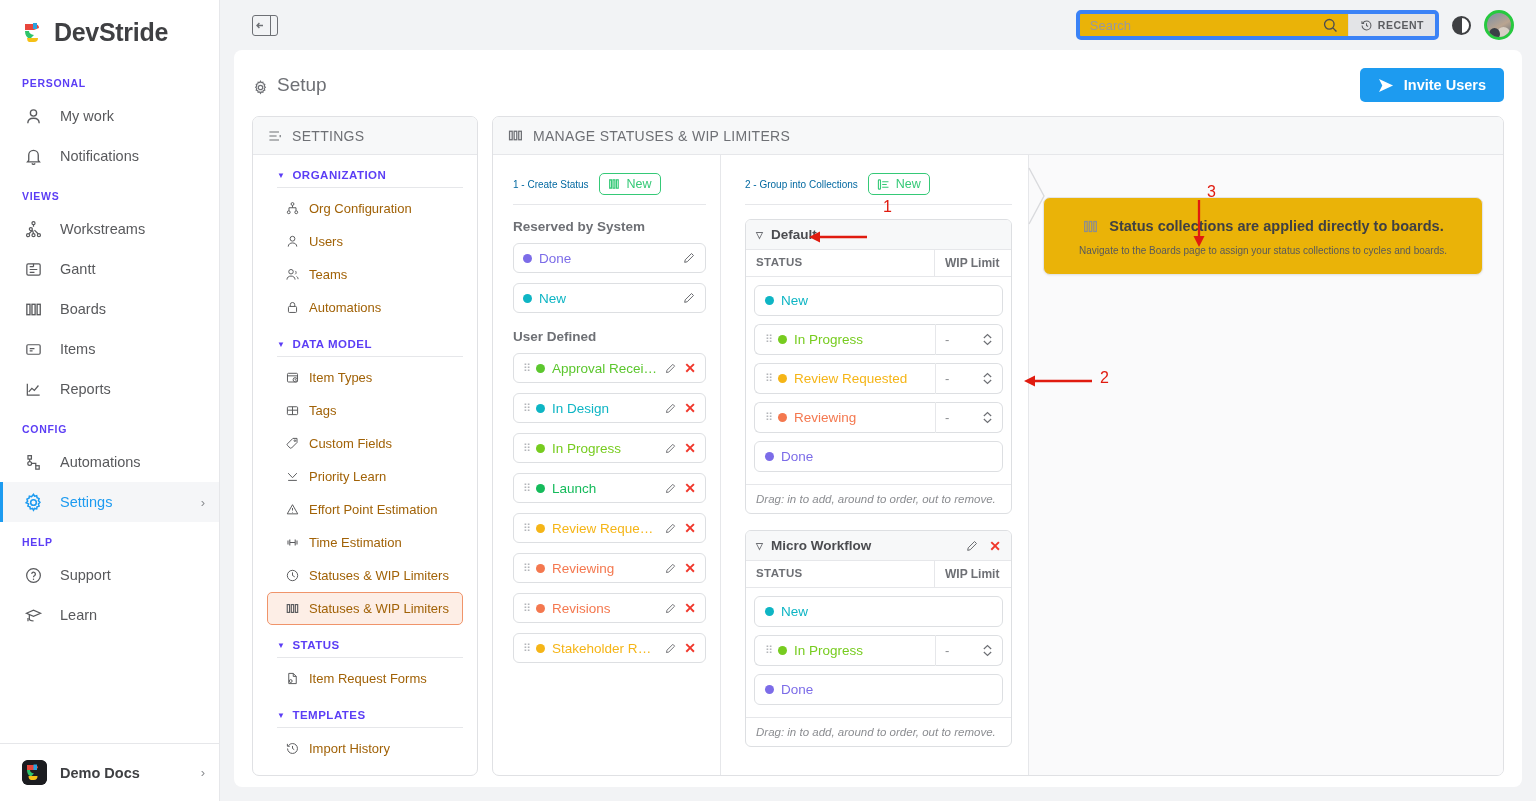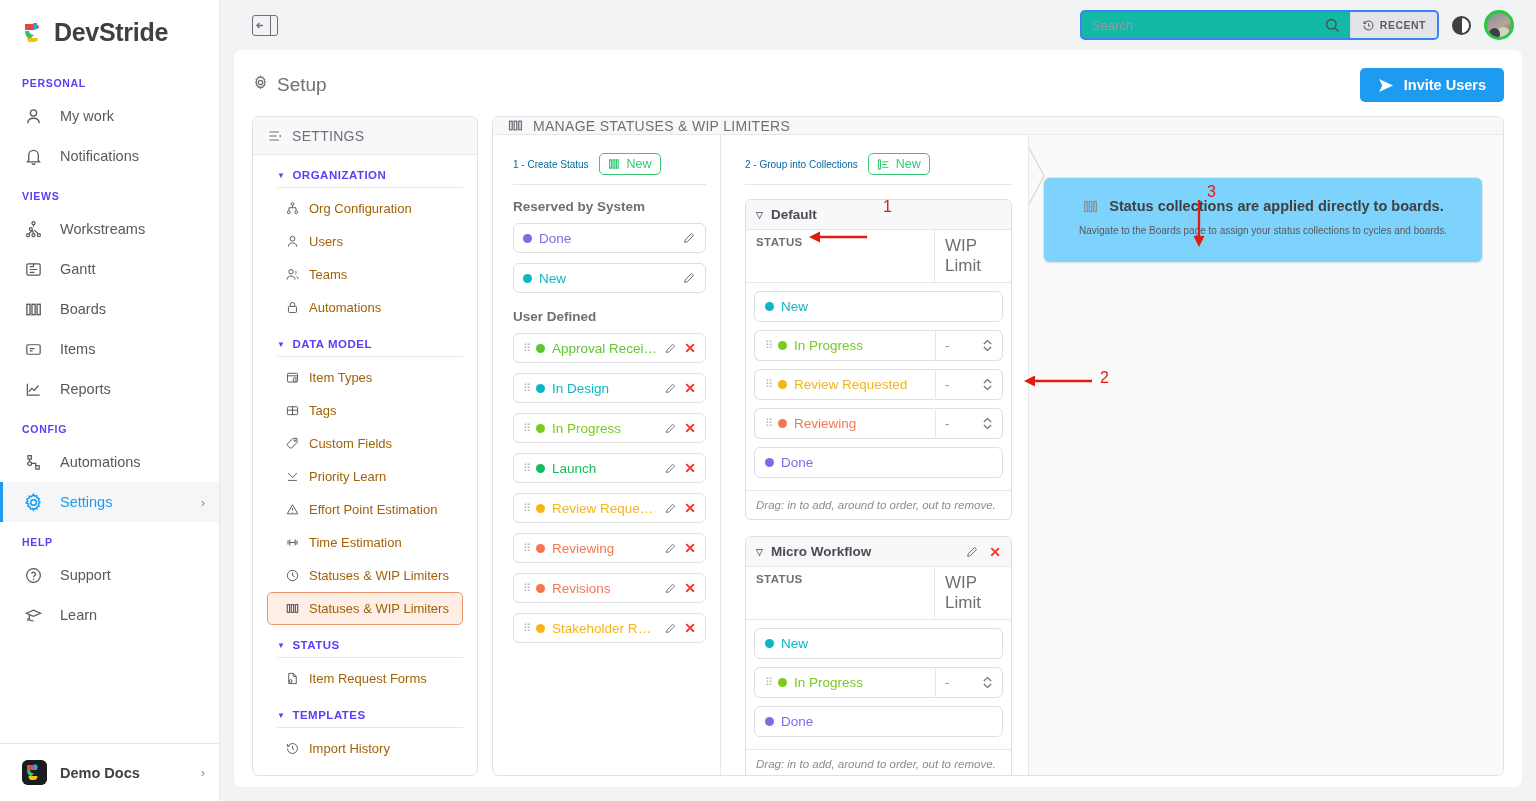--- a/index.html
+++ b/index.html
@@ -32,34 +32,34 @@
   .workspace { display: flex; align-items: center; gap: 13px; padding: 16px 14px 16px 22px; border-top: 1px solid #e6e7ea; cursor: pointer; }
   .ws-logo { width: 25px; height: 25px; border-radius: 6px; position: relative; overflow: hidden; background: #1b1c20; flex: 0 0 25px; }
   .ws-name { font-size: 14.5px; font-weight: bold; color: #3f4043; }
 
   
   .right { flex: 1 1 auto; height: 801px; display: flex; flex-direction: column; background: #f2f3f5; }
   .topbar { height: 50px; display: flex; align-items: center; padding: 0 12px 0 12px; flex: 0 0 50px; }
   .collapse-btn { width: 26px; height: 21px; border: 1px solid #6e7075; border-radius: 3px; display: flex; align-items: center; cursor: pointer; position: relative; margin-left: 20px; }
   .collapse-btn .bar { position: absolute; right: 6px; top: 0; bottom: 0; width: 1px; background: #6e7075; }
   .top-right { margin-left: auto; display: flex; align-items: center; gap: 13px; padding-right: 10px; }
-  .searchwrap { display: flex; align-items: center; height: 30px; border: 2px solid #3b82f6; border-radius: 5px; background: #14b8a6; overflow: hidden; }
+  .searchwrap { display: flex; align-items: center; height: 30px; border: 4px solid #3b82f6; border-radius: 5px; background: #eab308; overflow: hidden; }
   .searchwrap input { border: 0; outline: 0; width: 240px; height: 28px; padding: 0 10px; font-size: 13px; color: #3f4043; background: transparent; font-family: "Liberation Sans", sans-serif; }
   .searchwrap input::placeholder { color: #97999e; }
   .search-ico { padding: 0 9px 0 2px; display: flex; align-items: center; }
   .recent-btn { display: flex; align-items: center; gap: 5px; height: 28px; padding: 0 11px; background: #e3e4e7; border-left: 1px solid #d7d9dd; font-size: 10.5px; font-weight: bold; letter-spacing: 0.5px; color: #5b5d61; cursor: pointer; }
   .theme-btn { width: 19px; height: 19px; border-radius: 50%; border: 2px solid #3f4043; background: linear-gradient(90deg, #3f4043 50%, #ffffff 50%); cursor: pointer; }
   .avatar { width: 30px; height: 30px; border-radius: 50%; border: 3px solid #27c93f; background: linear-gradient(150deg,#7a8fa6,#b9a490 55%,#5d6b7a); cursor: pointer; position: relative; overflow: hidden; }
   .avatar::after { content:""; position:absolute; left:2px; bottom:-3px; width:11px; height:12px; border-radius:50%; background:#3a3f46; }
   .avatar::before { content:""; position:absolute; right:1px; bottom:-2px; width:13px; height:12px; border-radius:50%; background:#d8cfc4; }
 
   
   .page { margin: 0 14px 14px 14px; background: #ffffff; border-radius: 8px; flex: 1 1 auto; position: relative; padding: 18px 18px 0 18px; }
   .page-head { display: flex; align-items: center; margin-bottom: 14px; }
-  .page-title { display: flex; align-items: flex-start; gap: 8px; font-size: 19px; color: #6e7075; }
+  .page-title { display: flex; align-items: flex-end; gap: 8px; font-size: 19px; color: #6e7075; }
   .invite-btn { margin-left: auto; display: flex; align-items: center; gap: 9px; background: #1d9bf0; color: #fff; font-size: 14.5px; font-weight: bold; border: 0; border-radius: 5px; padding: 9px 18px; cursor: pointer; font-family: "Liberation Sans", sans-serif; }
 
   .panels { display: flex; gap: 14px; align-items: flex-start; }
 
   
   .settings-panel { width: 226px; flex: 0 0 226px; border: 1px solid #e0e1e4; border-radius: 7px; background: #fff; height: 660px; overflow: hidden; }
   .panel-head { height: 38px; background: #f7f8f9; border-bottom: 1px solid #e6e7ea; display: flex; align-items: center; gap: 9px; padding: 0 14px; font-size: 14px; color: #6e7075; letter-spacing: 0.3px; }
   .set-group { padding: 0 14px; }
   .set-group-title { display: flex; align-items: center; gap: 7px; font-size: 11.5px; font-weight: bold; color: #5b3df5; letter-spacing: 0.5px; padding: 14px 0 6px 10px; }
   .set-group-title .caret { font-size: 8px; }
@@ -87,30 +87,30 @@
   .grip { color: #b3b5b9; font-size: 11px; letter-spacing: -2px; flex: 0 0 auto; line-height: 1; }
   .icon-btn { cursor: pointer; display: flex; align-items: center; flex: 0 0 auto; }
   .x-btn { color: #f0372b; font-size: 14px; font-weight: bold; cursor: pointer; line-height: 1; }
 
   
   .coll-card { border: 1px solid #dddfe2; border-radius: 6px; margin-bottom: 16px; overflow: hidden; background: #fff; }
   .coll-head { display: flex; align-items: center; gap: 8px; background: #f7f8f9; padding: 7px 10px; font-size: 13.5px; font-weight: bold; color: #4b4c50; border-bottom: 1px solid #e6e7ea; }
   .coll-caret { font-size: 9px; color: #6e7075; }
   .coll-cols { display: flex; border-bottom: 1px solid #e6e7ea; }
   .coll-col-status { flex: 1 1 auto; padding: 6px 10px; font-size: 11.5px; font-weight: bold; color: #6e7075; letter-spacing: 0.4px; border-right: 1px solid #e6e7ea; }
-  .coll-col-wip { width: 76px; flex: 0 0 76px; padding: 6px 10px; font-size: 17px; font-weight: normal; color: #6e7075; }
+  .coll-col-wip { width: 76px; flex: 0 0 76px; padding: 6px 10px; font-size: 12px; font-weight: bold; color: #6e7075; }
   .coll-rows { padding: 8px 8px 4px 8px; }
   .coll-row { display: flex; align-items: stretch; margin-bottom: 8px; }
   .coll-row-status { flex: 1 1 auto; display: flex; align-items: center; gap: 7px; border: 1px solid #dddfe2; border-radius: 6px; height: 31px; padding: 0 10px; font-size: 13.5px; background: #fff; cursor: pointer; }
   .coll-row.has-wip .coll-row-status { border-right: 0; border-top-right-radius: 0; border-bottom-right-radius: 0; }
   .coll-row-wip { width: 68px; flex: 0 0 68px; display: flex; align-items: center; justify-content: space-between; border: 1px solid #dddfe2; border-left: 1px solid #e6e7ea; border-radius: 0 6px 6px 0; padding: 0 9px; font-size: 13px; color: #8b8d91; cursor: pointer; }
   .coll-foot { padding: 8px 10px; border-top: 1px solid #e6e7ea; font-size: 11.5px; font-style: italic; color: #8b8d91; }
 
   
-  .callout { position: absolute; left: 14px; right: 20px; top: 42px; background: #7dd3fc; border: 1px solid #e4e5e8; border-radius: 7px; padding: 20px 26px 24px 26px; text-align: center; box-shadow: 0 1px 2px rgba(0,0,0,0.05); }
+  .callout { position: absolute; left: 14px; right: 20px; top: 42px; background: #eab308; border: 1px solid #e4e5e8; border-radius: 7px; padding: 20px 26px 16px 26px; text-align: center; box-shadow: 0 1px 2px rgba(0,0,0,0.05); }
   .callout-title { display: flex; align-items: center; justify-content: center; gap: 10px; font-size: 14.5px; font-weight: bold; color: #3f4043; margin-bottom: 9px; }
   .callout-body { font-size: 10px; color: #58595c; line-height: 1.5; }
 
   
   .anno { position: absolute; color: #e01b0f; font-size: 16px; font-weight: normal; }
   svg { display: block; }
 </style>
 </head>
 <body>
 

